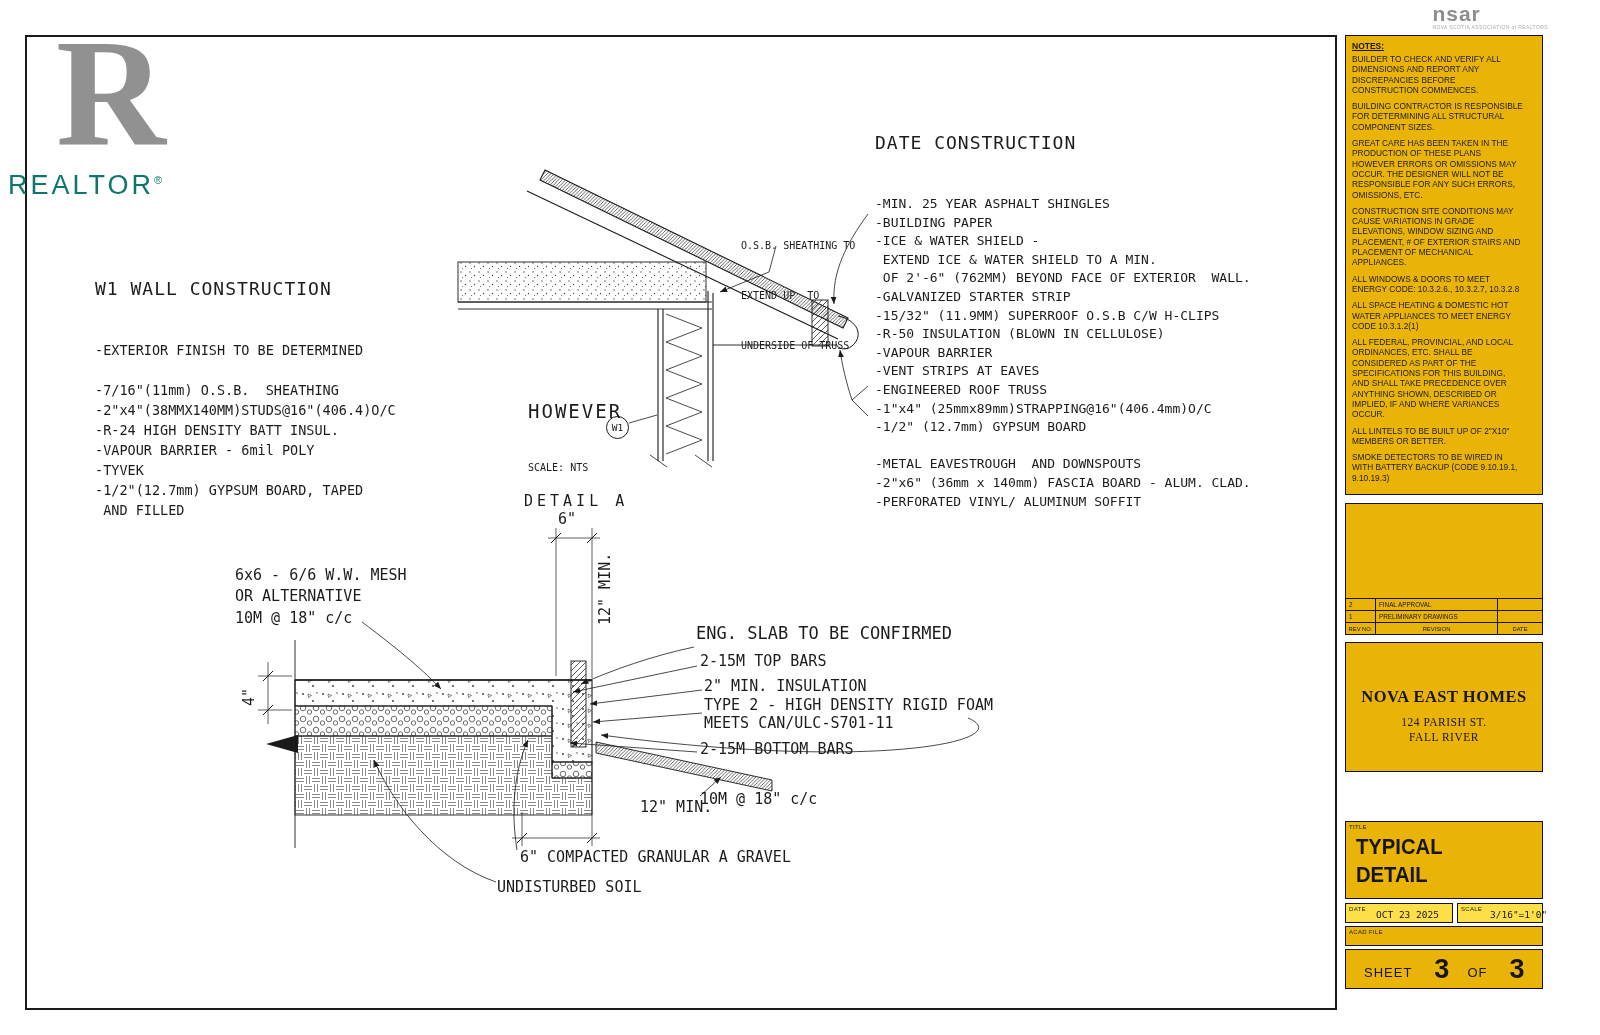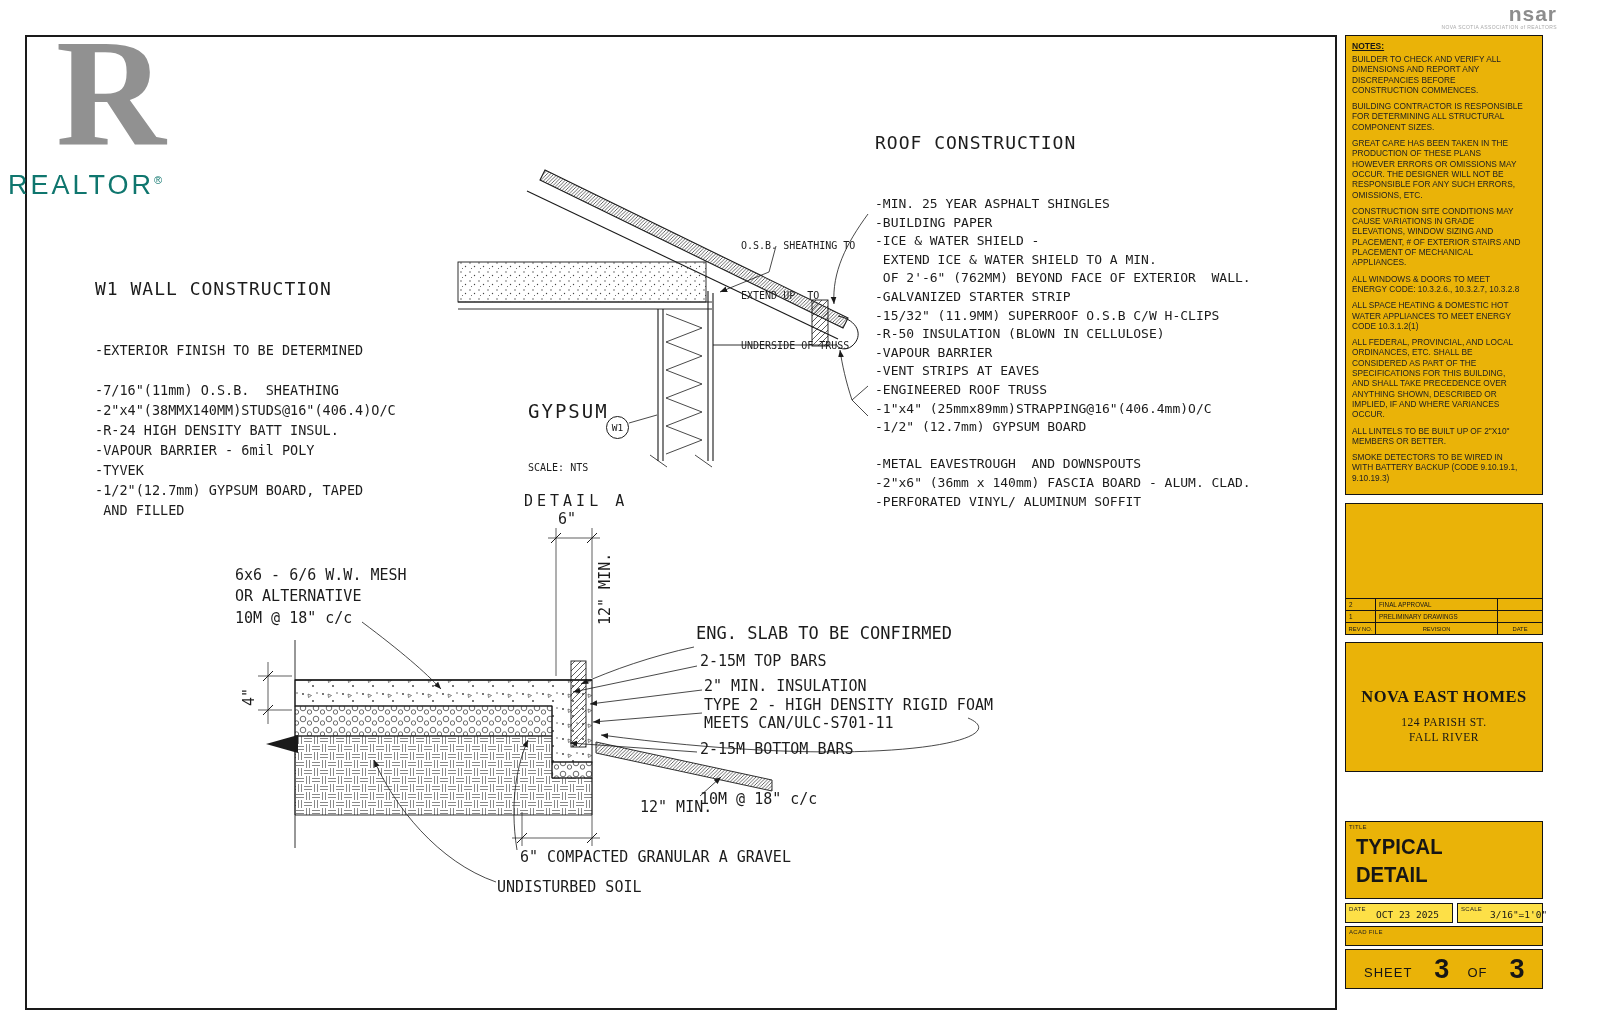--- a/index.html
+++ b/index.html
@@ -13,21 +13,21 @@
   .roof .cad-line{font-size:13px;height:18.6px}
   .dlabel{position:absolute;font-family:"DejaVu Sans Mono",monospace;font-size:15px;color:#1c1c1c;white-space:pre}
   .rot{transform:rotate(-90deg);transform-origin:0 0}
   
   .main-border{left:25px;top:35px;width:1312px;height:975px;border:2px solid #1a1a1a}
   
   .realtor{left:8px;top:18px;width:200px;color:#8f8f8f}
   .realtor-r{font-family:"Liberation Serif",serif;font-weight:bold;font-size:152px;line-height:150px;color:#919191;margin-left:48px}
   .realtor-word{font-size:27px;letter-spacing:3px;color:#0f766e;margin-top:2px}
   .realtor-word sup{font-size:11px}
-  .nsar{right:43px;top:4px;text-align:right;color:#8d8d8d}
+  .nsar{right:52px;top:4px;text-align:left;color:#8d8d8d}
   .nsar-word{font-size:21px;font-weight:bold;letter-spacing:1px;line-height:20px}
   .nsar-cap{font-size:5px;color:#a9a9a9;letter-spacing:.4px}
   
   .section-label .t1{font-size:19px;letter-spacing:2px}
   .section-label .t2{font-size:10px;margin-top:2px}
   .osb-note div{font-size:10px;line-height:12px;white-space:pre}
   .w1-tag{left:606px;top:416px;width:23px;height:23px;border:1.3px solid #1a1a1a;border-radius:50%;
           font-family:"DejaVu Sans Mono",monospace;font-size:9.5px;line-height:21px;text-align:center}
   .detail-title{font-size:15px;letter-spacing:4px}
   .eng{font-size:17px}
@@ -173,26 +173,26 @@
   <div class="nsar-word">nsar</div>
   <div class="nsar-cap">NOVA SCOTIA ASSOCIATION of REALTORS</div>
 </div>
 
 <div class="abs cad" style="left:95px;top:240px">
   <div class="cad-title">W1 WALL CONSTRUCTION</div>
   <div><div class="cad-line">-EXTERIOR FINISH TO BE DETERMINED</div><div class="cad-line"></div><div class="cad-line">-7/16"(11mm) O.S.B.  SHEATHING</div><div class="cad-line">-2"x4"(38MMX140MM)STUDS@16"(406.4)O/C</div><div class="cad-line">-R-24 HIGH DENSITY BATT INSUL.</div><div class="cad-line">-VAPOUR BARRIER - 6mil POLY</div><div class="cad-line">-TYVEK</div><div class="cad-line">-1/2"(12.7mm) GYPSUM BOARD, TAPED</div><div class="cad-line"> AND FILLED</div></div>
 </div>
 
 <div class="abs cad roof" style="left:875px;top:94px">
-  <div class="cad-title">ROOF CONSTRUCTION</div>
+  <div class="cad-title">DATE CONSTRUCTION</div>
   <div><div class="cad-line">-MIN. 25 YEAR ASPHALT SHINGLES</div><div class="cad-line">-BUILDING PAPER</div><div class="cad-line">-ICE &amp; WATER SHIELD -</div><div class="cad-line"> EXTEND ICE &amp; WATER SHIELD TO A MIN.</div><div class="cad-line"> OF 2'-6" (762MM) BEYOND FACE OF EXTERIOR  WALL.</div><div class="cad-line">-GALVANIZED STARTER STRIP</div><div class="cad-line">-15/32" (11.9MM) SUPERROOF O.S.B C/W H-CLIPS</div><div class="cad-line">-R-50 INSULATION (BLOWN IN CELLULOSE)</div><div class="cad-line">-VAPOUR BARRIER</div><div class="cad-line">-VENT STRIPS AT EAVES</div><div class="cad-line">-ENGINEERED ROOF TRUSS</div><div class="cad-line">-1"x4" (25mmx89mm)STRAPPING@16"(406.4mm)O/C</div><div class="cad-line">-1/2" (12.7mm) GYPSUM BOARD</div><div class="cad-line"></div><div class="cad-line">-METAL EAVESTROUGH  AND DOWNSPOUTS</div><div class="cad-line">-2"x6" (36mm x 140mm) FASCIA BOARD - ALUM. CLAD.</div><div class="cad-line">-PERFORATED VINYL/ ALUMINUM SOFFIT</div></div>
 </div>
 
 <div class="abs cad section-label" style="left:528px;top:362px">
-  <div class="t1">GYPSUM</div>
+  <div class="t1">HOWEVER</div>
   <div class="t2">SCALE: NTS</div>
 </div>
 <div class="abs cad osb-note" style="left:741px;top:202px">
   <div>O.S.B. SHEATHING TO</div>
   <div>EXTEND UP  TO</div>
   <div>UNDERSIDE OF TRUSS</div>
 </div>
 <div class="abs w1-tag">W1</div>
 
 <div class="abs cad detail-title" style="left:524px;top:492px">DETAIL A</div>

